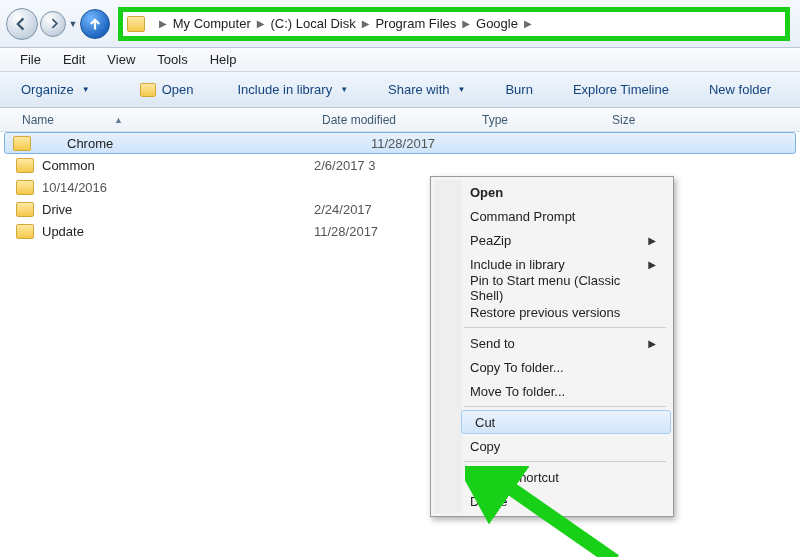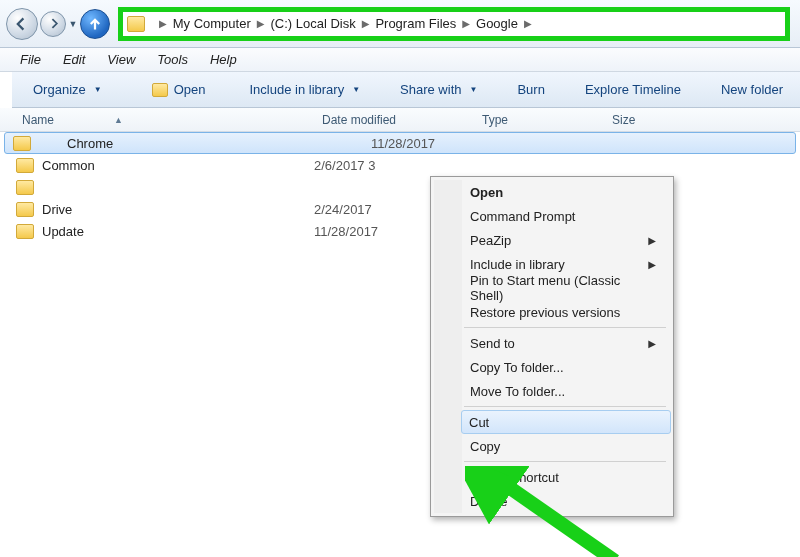--- a/index.html
+++ b/index.html
@@ -73,31 +73,30 @@
   
   .menubar {
     height: 24px;
     background: linear-gradient(#fbfcfe, #eef3f9);
     border-bottom: 1px solid #cfd8e2;
     display: flex;
     align-items: center;
     padding-left: 10px;
     gap: 2px;
   }
-  .menubar .mitem { padding: 2px 10px; color: #222; font-style: italic; }
+  .menubar .mitem { padding: 2px 10px; color: #222; }
   
   .toolbar {
     height: 36px;
     background: linear-gradient(#f0f6fd, #dde8f4);
     border-bottom: 1px solid #b8c6d6;
     display: flex;
     align-items: center;
     padding-left: 10px;
     gap: 4px;
-    margin-left: 12px;
   }
   .tbtn {
     display: flex; align-items: center;
     padding: 3px 10px;
     color: #14447e;
     gap: 6px;
     border: 1px solid transparent;
     border-radius: 3px;
   }
   .tbtn .drop { font-size: 8px; color: #14447e; margin-left: 2px; }
@@ -168,21 +167,21 @@
     justify-content: space-between;
     padding: 0 14px 0 8px;
     color: #222;
     font-size: 13px;
   }
   .ctx-item.hover {
     background: linear-gradient(#eaf3fd, #d2e5fb);
     border: 1px solid #a7cdf0;
     border-radius: 3px;
     margin: 0 -1px;
-    padding-left: 7px;
+    padding-left: 13px;
   }
   .ctx-item .arrow { font-size: 10px; color: #333; }
   .ctx-sep {
     height: 1px;
     margin: 3px 4px 3px 2px;
     background: #d0d0d0;
   }
   
   .green-arrow {
     position: absolute;
@@ -285,20 +284,21 @@
       <div class="fname">Chrome</div>
       <div class="fdate">11/28/2017</div>
     </div>
     <div class="file-row">
       <div class="ficon"></div>
       <div class="fname">Common</div>
       <div class="fdate">2/6/2017 3</div>
     </div>
     <div class="file-row">
       <div class="ficon"></div>
+      <div class="fdate">10/14/2016</div>
     </div>
     <div class="file-row">
       <div class="ficon"></div>
       <div class="fname">Drive</div>
       <div class="fdate">2/24/2017</div>
     </div>
     <div class="file-row">
       <div class="ficon"></div>
       <div class="fname">Update</div>
       <div class="fdate">11/28/2017</div>

